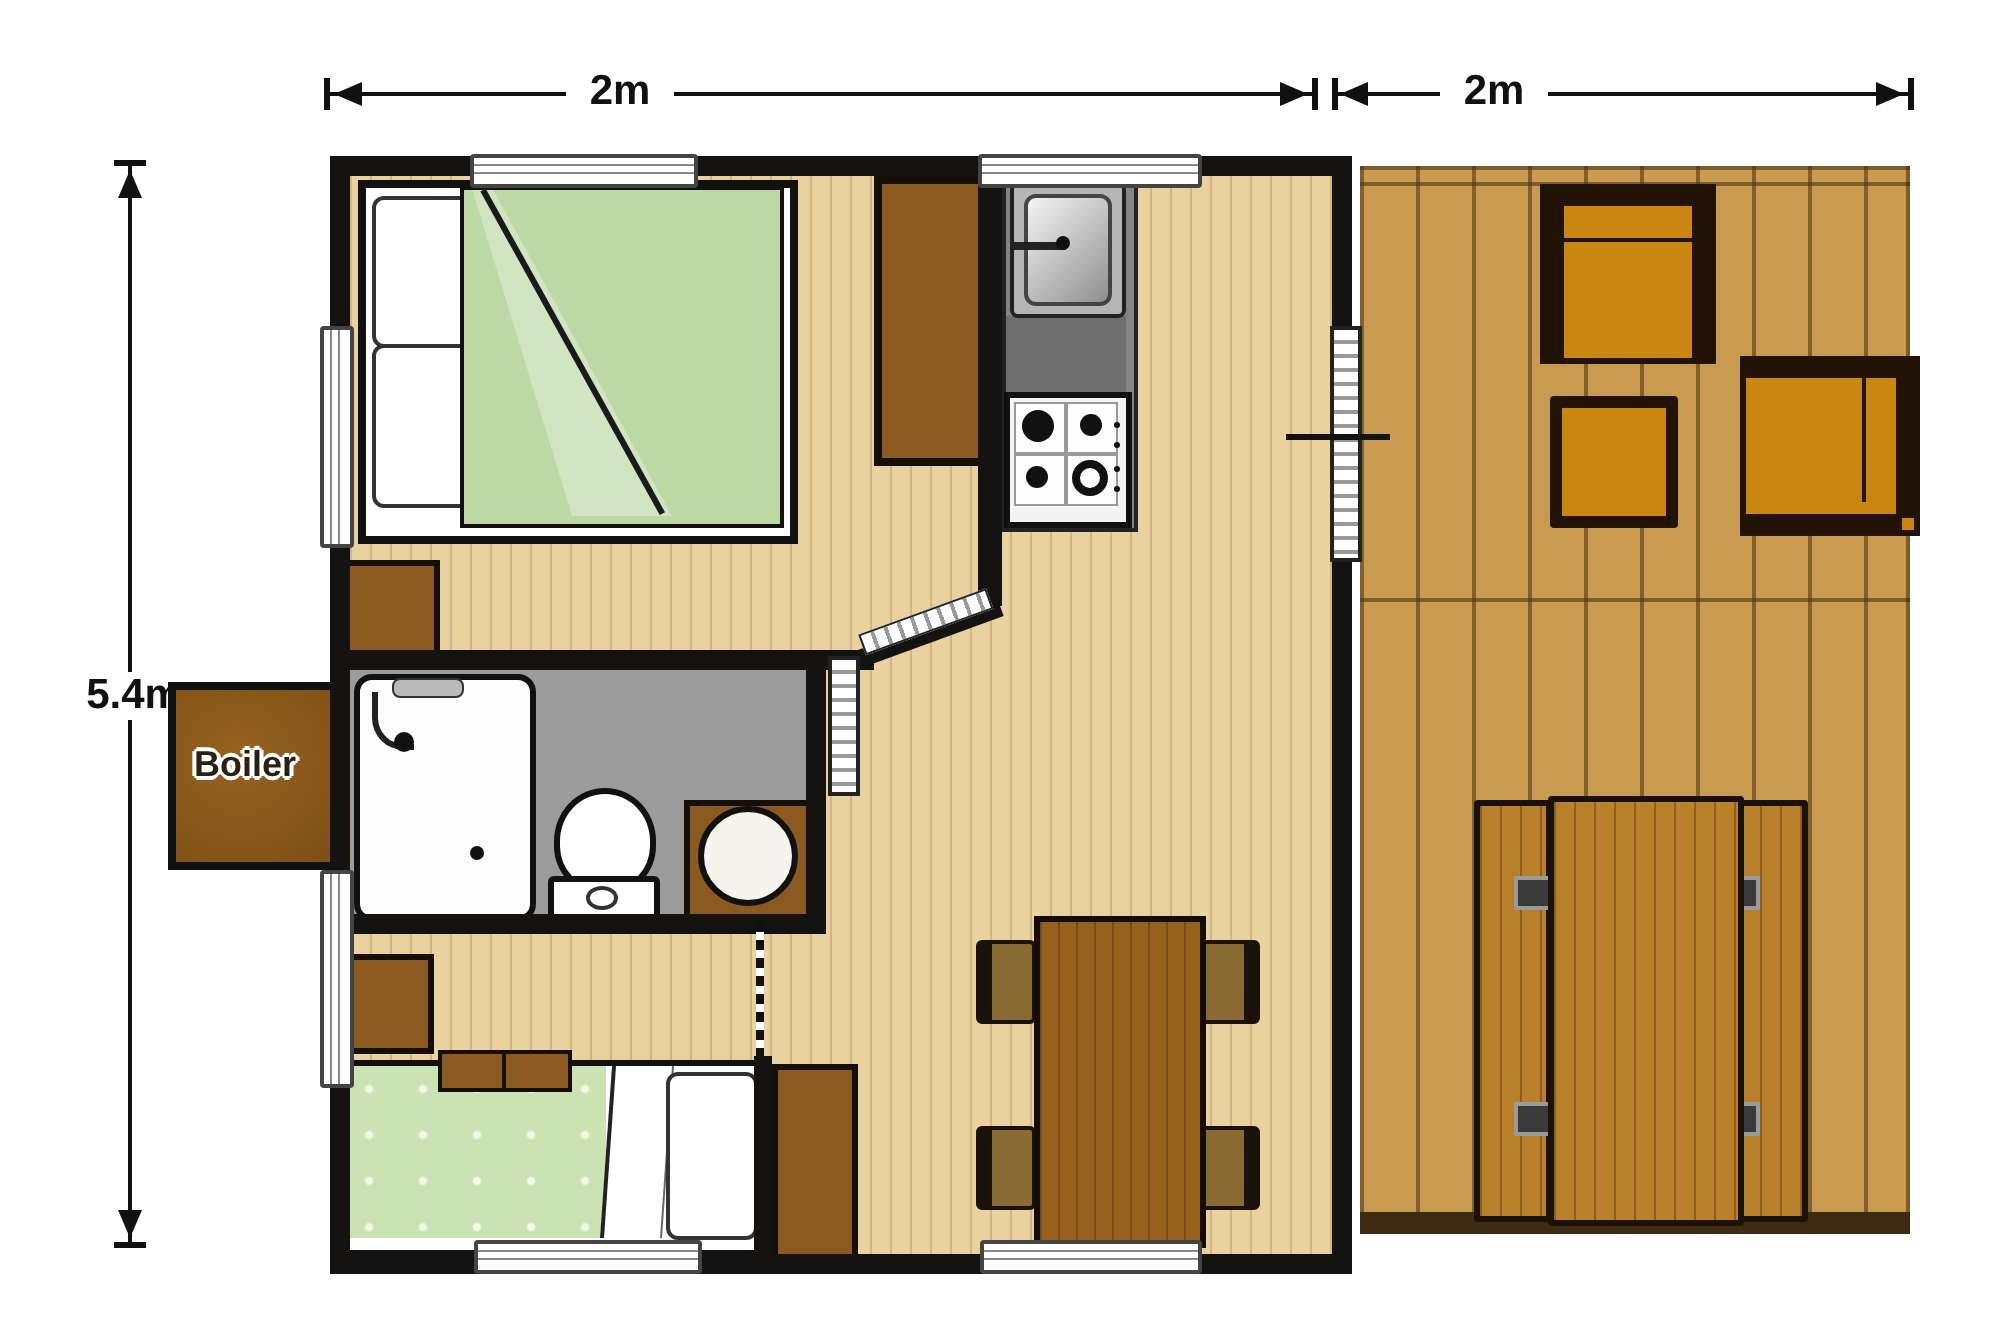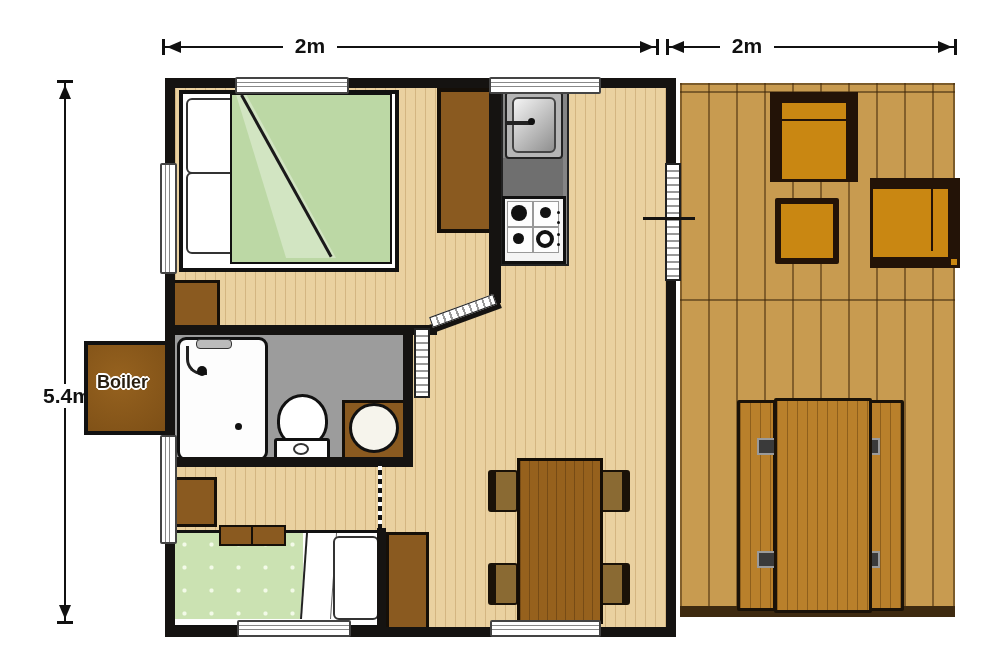--- a/index.html
+++ b/index.html
@@ -83,21 +83,21 @@
   <div class="abs dim-bar" style="left:954px;top:39px;width:3px;height:16px;"></div>
   <div class="abs arr arr-left" style="left:670px;top:41px;"></div>
   <div class="abs arr arr-right" style="left:938px;top:41px;"></div>
   <div class="abs dim-label" style="left:720px;top:34px;width:54px;">2m</div>
 
   <div class="abs dim-line" style="left:64px;top:83px;width:2px;height:538px;"></div>
   <div class="abs dim-bar" style="left:57px;top:80px;width:16px;height:3px;"></div>
   <div class="abs dim-bar" style="left:57px;top:621px;width:16px;height:3px;"></div>
   <div class="abs arr arr-up" style="left:59px;top:85px;"></div>
   <div class="abs arr arr-down" style="left:59px;top:605px;"></div>
-  <div class="abs dim-label" style="left:32px;top:336px;width:70px;margin-top:48px;">5.4m</div>
+  <div class="abs dim-label" style="left:32px;top:336px;width:70px;">5.4m</div>
 
   <div class="abs boiler" style="left:84px;top:341px;width:77px;height:86px;"></div>
   <div class="abs boiler-label" style="left:80px;top:372px;width:85px;">Boiler</div>
 
   <div class="abs deck-floor" style="left:680px;top:83px;width:275px;height:530px;"></div>
   <div class="abs deck-line" style="left:680px;top:83px;width:275px;height:2px;"></div>
   <div class="abs deck-line" style="left:680px;top:91px;width:275px;height:2px;"></div>
   <div class="abs deck-line" style="left:680px;top:299px;width:275px;height:2px;"></div>
   <div class="abs deck-line" style="left:953px;top:83px;width:2px;height:530px;"></div>
   <div class="abs" style="left:680px;top:606px;width:275px;height:11px;background:#3e2a10;"></div>

